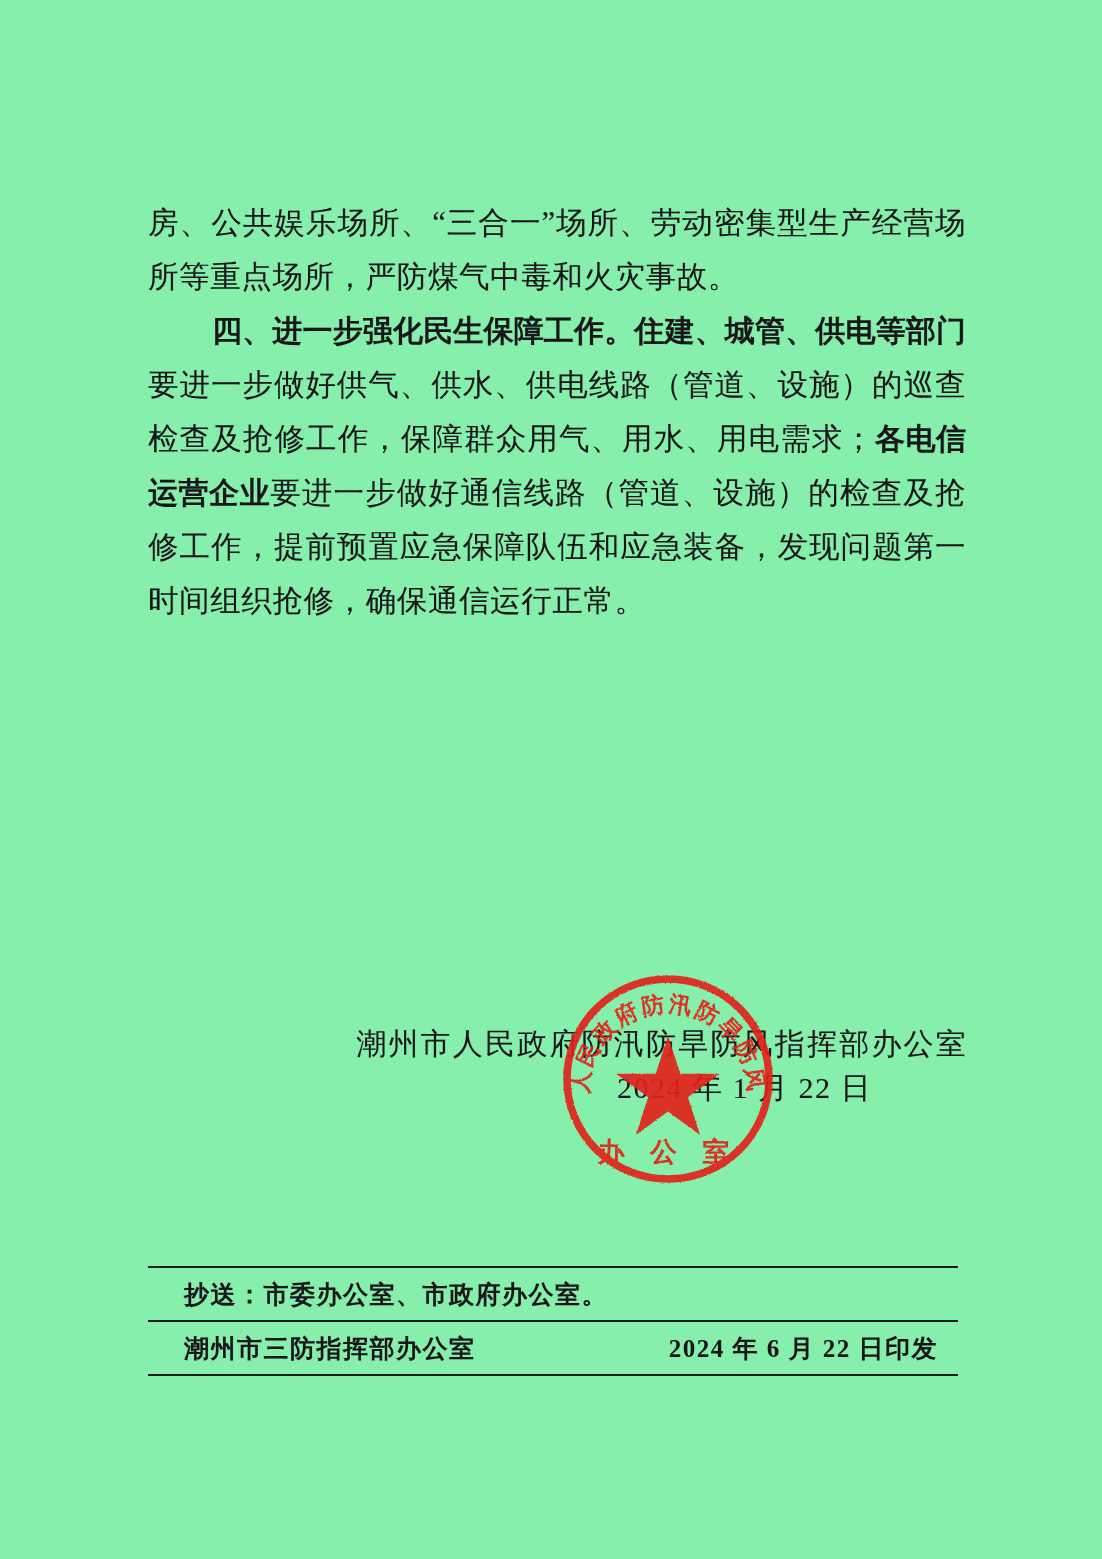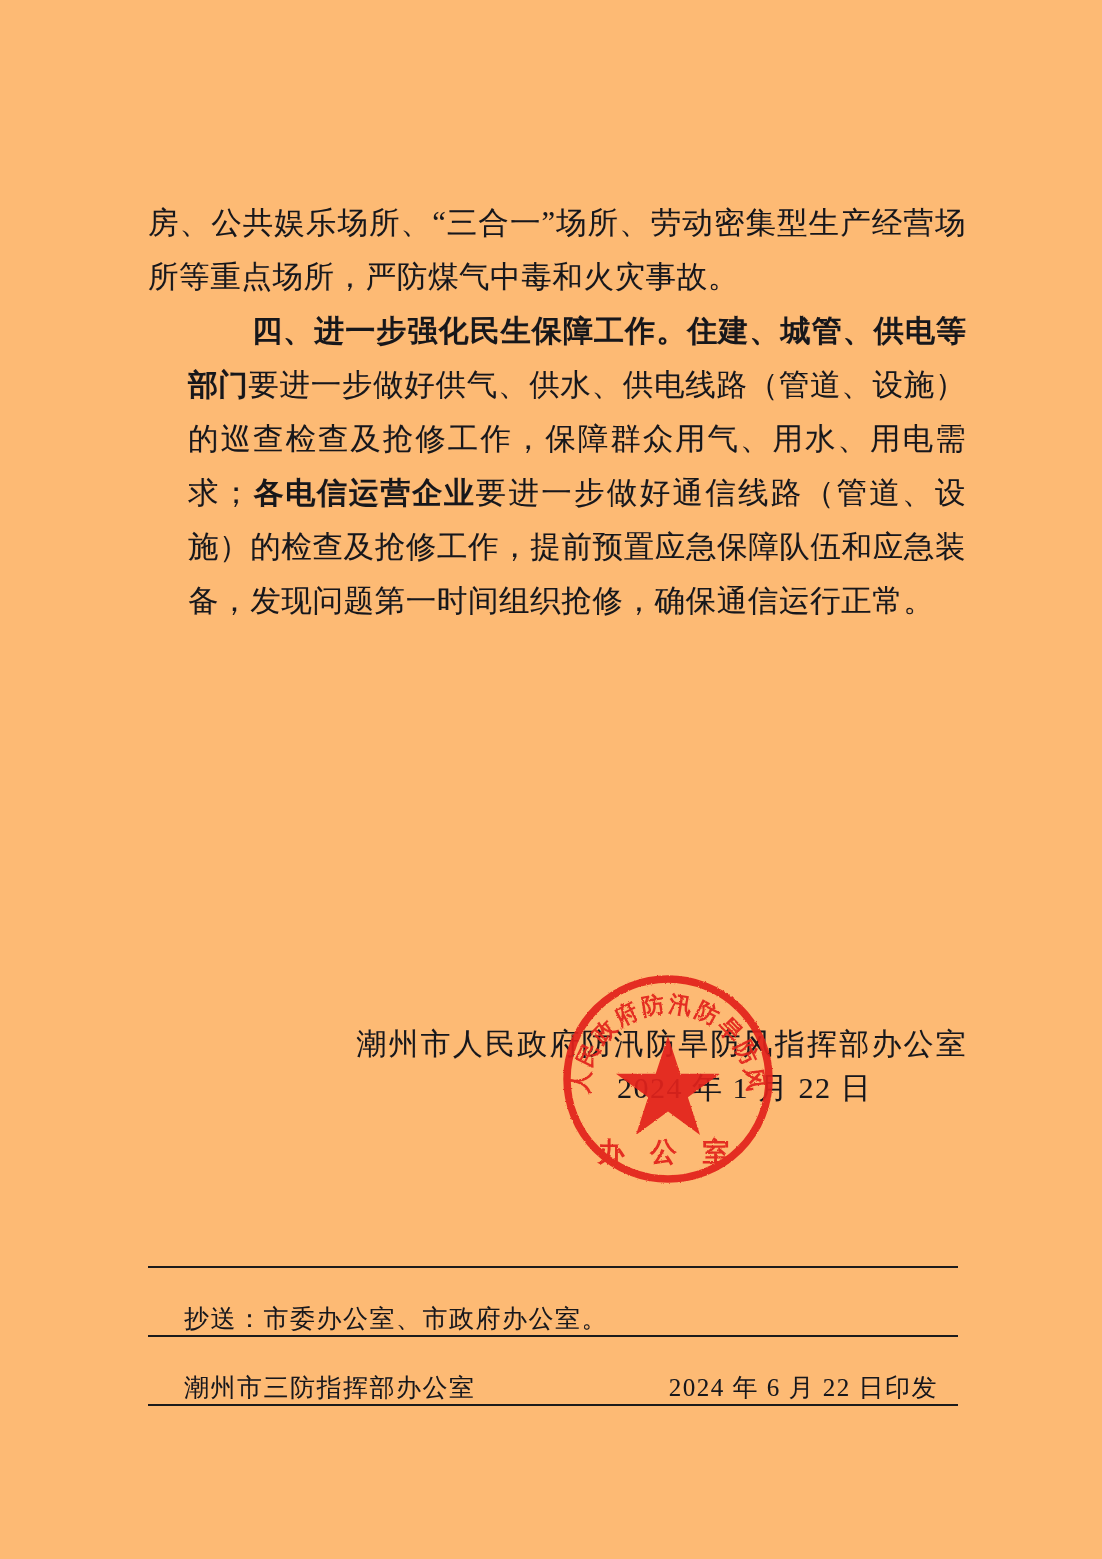--- a/index.html
+++ b/index.html
@@ -4,21 +4,21 @@
 <style>
   html, body {
     margin: 0;
     padding: 0;
     background: #ffffff;
   }
   .page {
     position: relative;
     width: 1102px;
     height: 1559px;
-    background: #fdba74;
+    background: #86efac;
     font-family: "Liberation Serif", "DejaVu Serif", serif;
     color: #1b1b1b;
     overflow: hidden;
   }
 
   
   .body-block {
     position: absolute;
     left: 148px;
     top: 196px;
@@ -29,21 +29,20 @@
     line-height: 54px;
     letter-spacing: 0.6px;
     text-align: justify;
     text-justify: inter-ideograph;
     margin: 0;
     color: #17171a;
     text-shadow: 0.4px 0.4px 0 rgba(90,90,120,0.30);
   }
   .para + .para {
     margin-top: 0px;
-    margin-left: 40px;
   }
   .indent {
     text-indent: 64px;
   }
   .hd {
     font-weight: bold;
     letter-spacing: 0px;
     font-family: "Liberation Sans", "DejaVu Sans", sans-serif;
     font-size: 30px;
   }
@@ -95,27 +94,28 @@
   }
   .rule {
     height: 0;
     border-top: 2.4px solid #1c1c1c;
     width: 100%;
   }
   .rule.thin {
     border-top-width: 2.2px;
   }
   .foot-row {
-    height: 67px;
+    height: 52px;
     display: flex;
-    align-items: flex-end;
+    align-items: center;
     font-size: 25px;
     letter-spacing: 1.5px;
     color: #17171a;
     text-shadow: 0.35px 0.35px 0 rgba(90,90,120,0.30);
+    font-weight: bold;
   }
   .foot-row.cc {
     padding-left: 36px;
   }
   .foot-row.issue {
     padding-left: 36px;
     justify-content: space-between;
   }
   .issue-right {
     padding-right: 20px;

